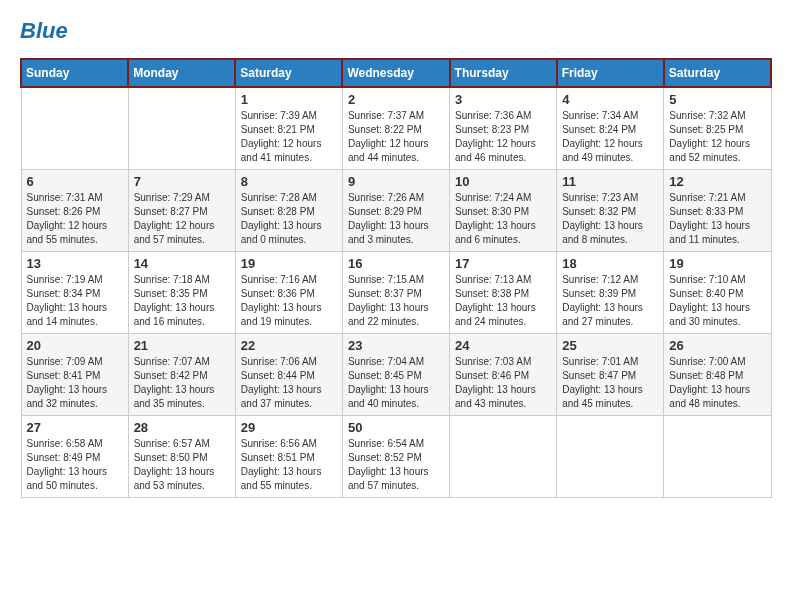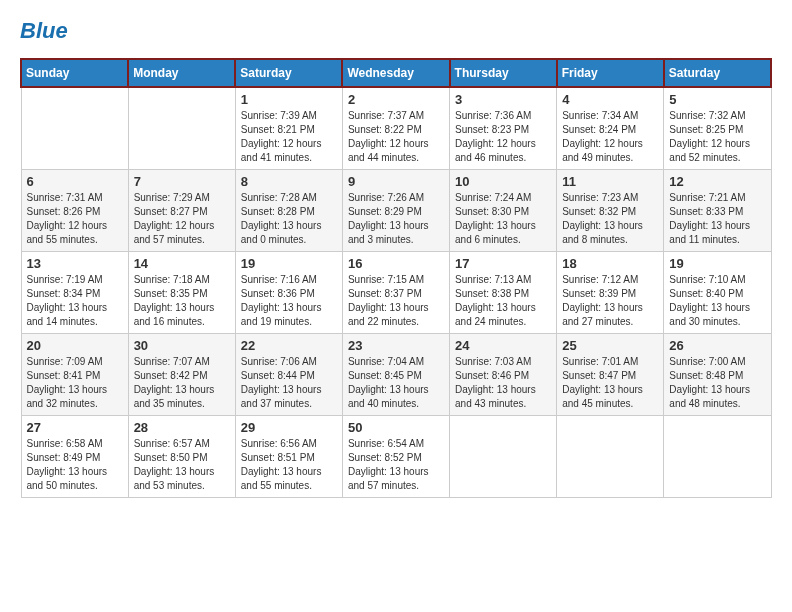--- a/index.html
+++ b/index.html
@@ -232,21 +232,21 @@
         </td>
       </tr>
       <tr>
         <td>
           <span class="day-number">20</span>
           <div class="day-info">Sunrise: 7:09 AM
 Sunset: 8:41 PM
 Daylight: 13 hours and 32 minutes.</div>
         </td>
         <td>
-          <span class="day-number">30</span>
+          <span class="day-number">21</span>
           <div class="day-info">Sunrise: 7:07 AM
 Sunset: 8:42 PM
 Daylight: 13 hours and 35 minutes.</div>
         </td>
         <td>
           <span class="day-number">22</span>
           <div class="day-info">Sunrise: 7:06 AM
 Sunset: 8:44 PM
 Daylight: 13 hours and 37 minutes.</div>
         </td>

